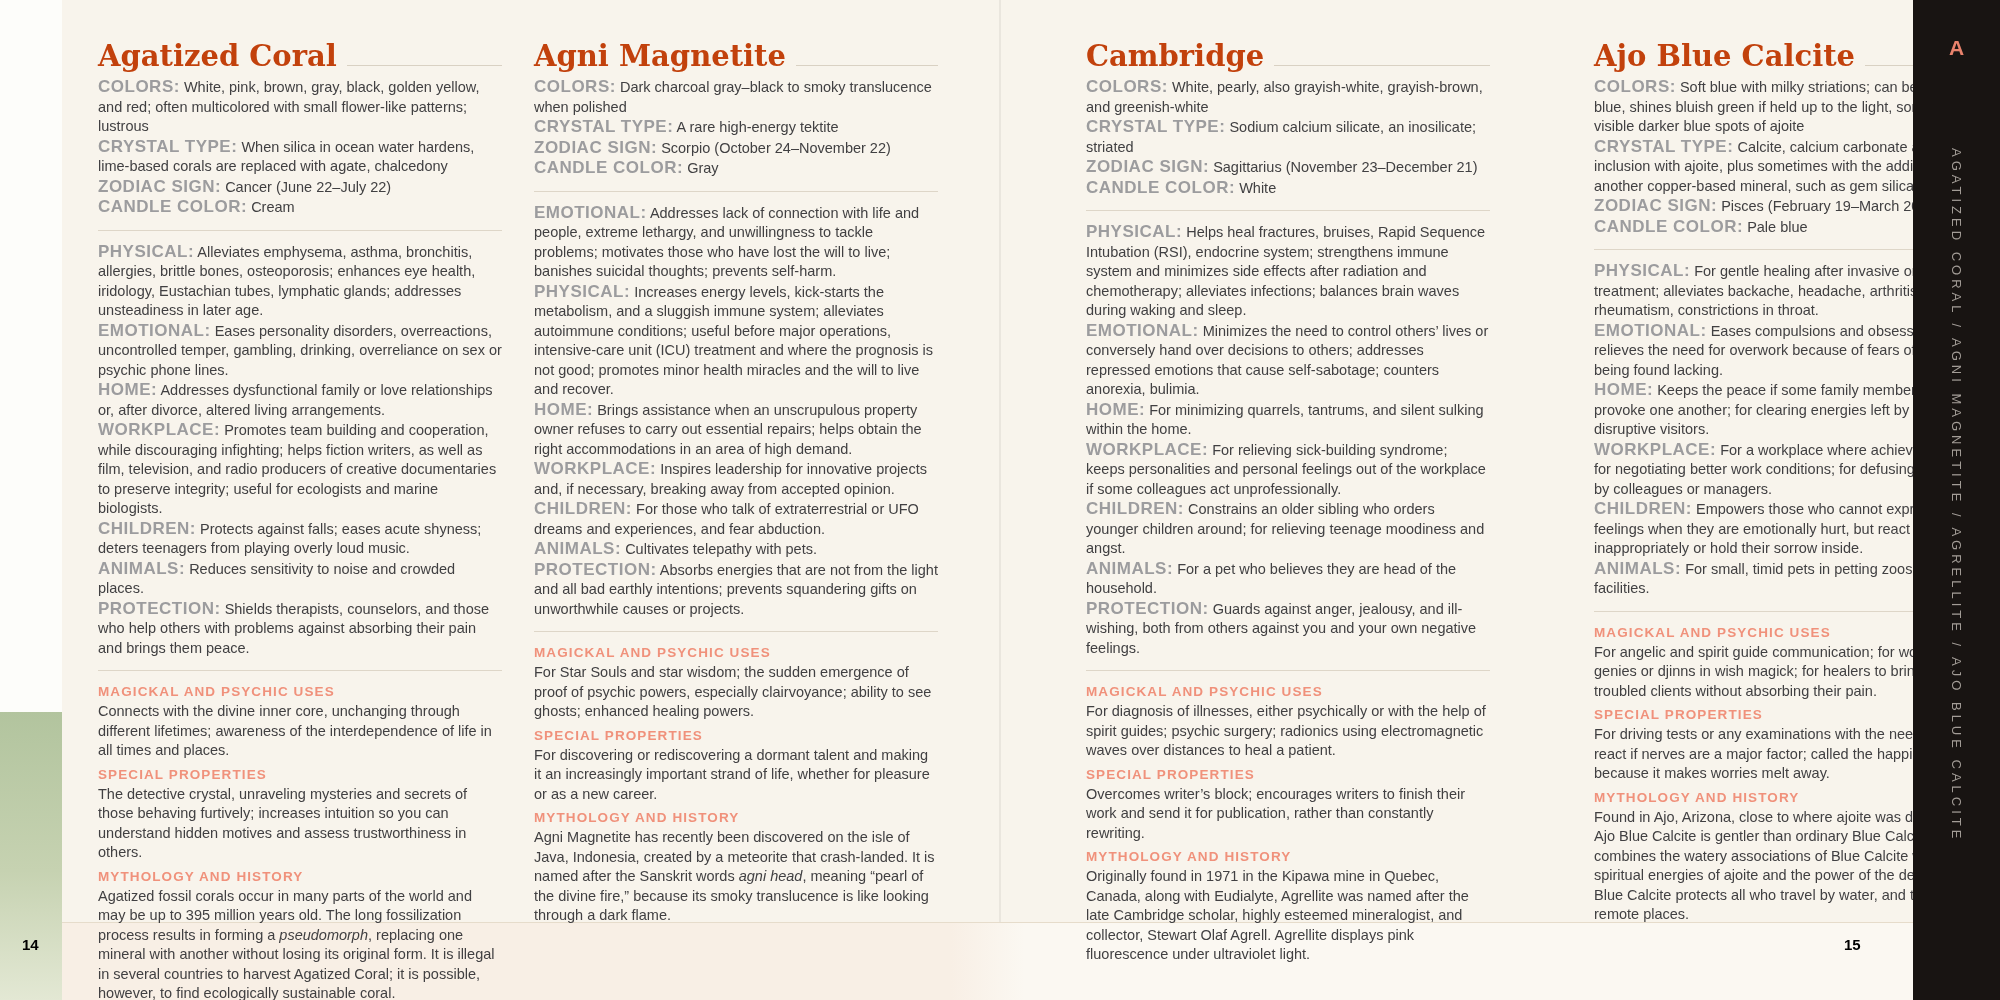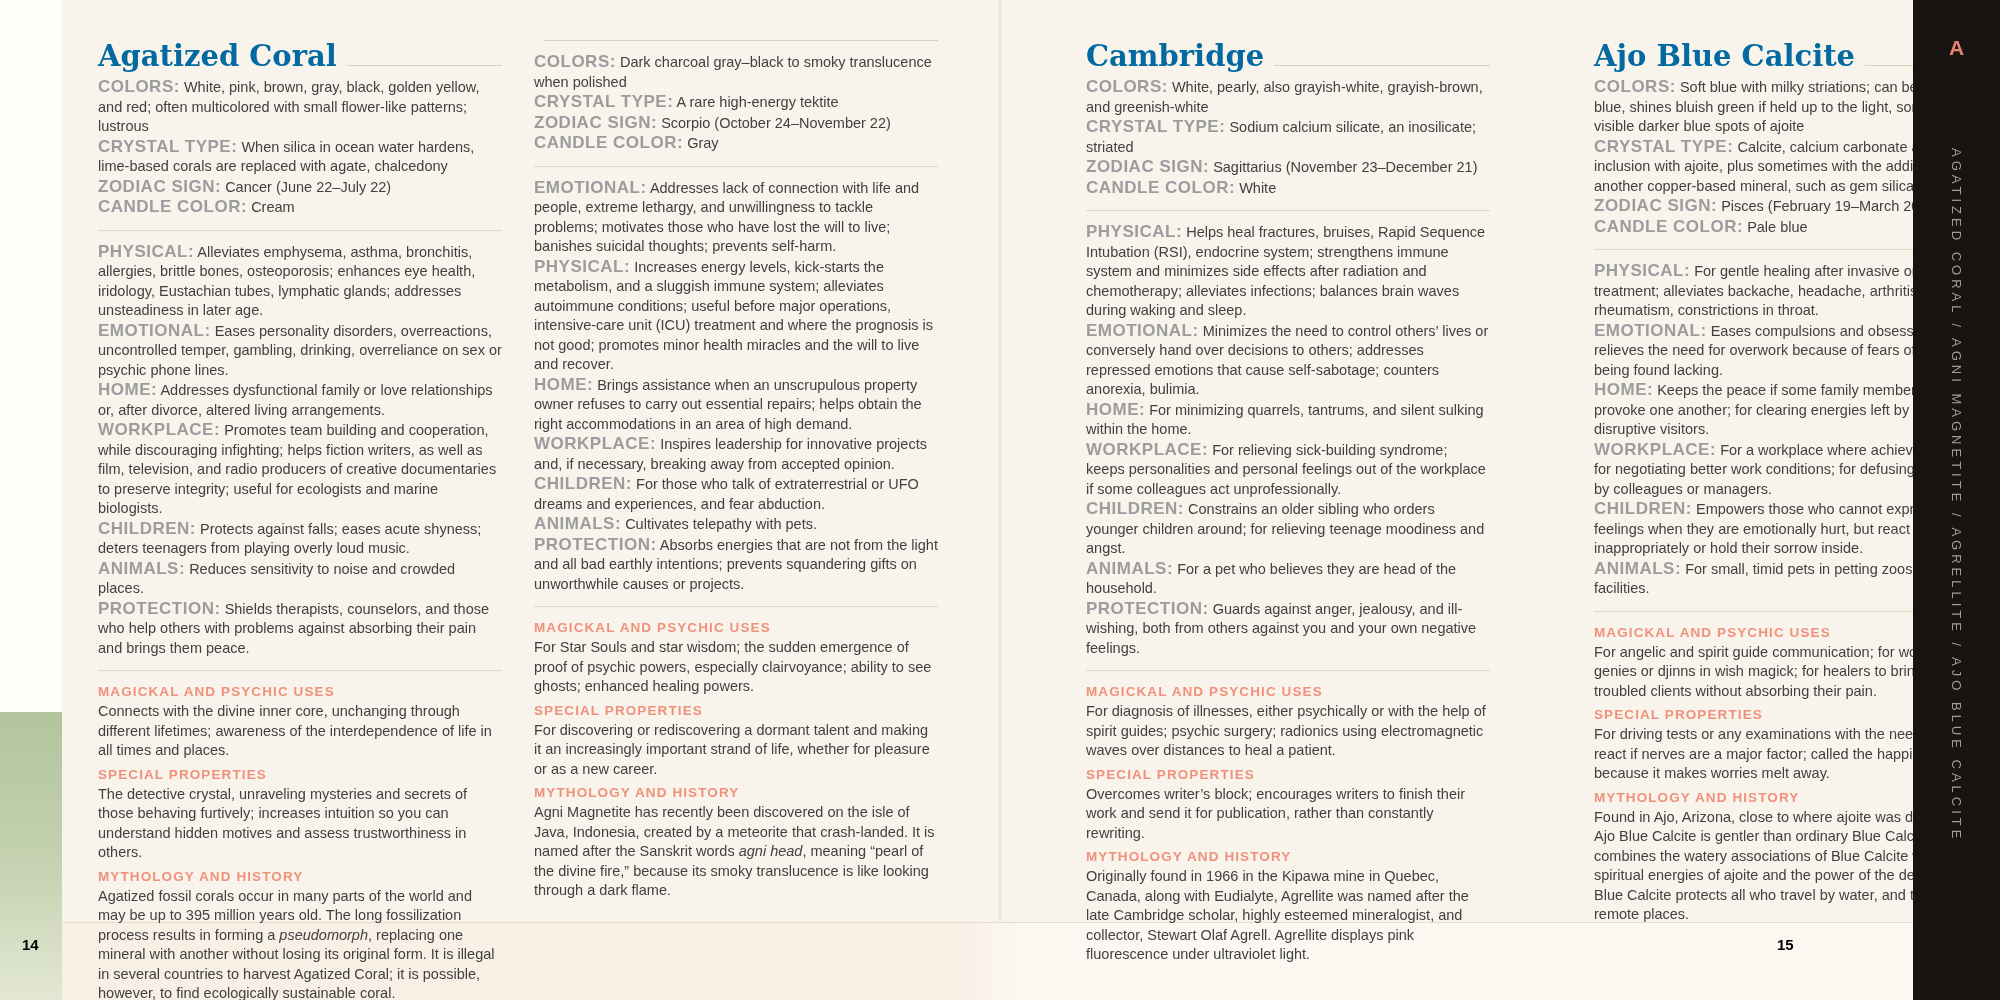--- a/index.html
+++ b/index.html
@@ -16,28 +16,28 @@
   
   .spine{position:absolute;left:999px;top:0;width:2px;height:922px;background:rgba(120,110,95,0.10);}
   
   .sidebar{position:absolute;right:0;top:0;width:87px;height:100%;background:#181412;}
   .sidebar .letter{position:absolute;top:36px;left:0;width:100%;text-align:center;
                    color:#e8826c;font-weight:bold;font-size:21px;}
   .sidebar .vtext{position:absolute;top:148px;left:50%;transform:translateX(-50%);
                   writing-mode:vertical-rl;color:#a39d97;font-size:13px;letter-spacing:4px;
                   white-space:nowrap;}
   .pagenum{position:absolute;top:936px;color:#000000;font-size:15px;font-weight:bold;}
-  .pagenum.left{left:22px;} .pagenum.right{left:1777px;text-align:right;}
+  .pagenum.left{left:22px;} .pagenum.right{left:1844px;text-align:right;}
 
   .column{position:absolute;top:40px;width:404px;font-size:14.5px;line-height:19.5px;}
   .col1{left:98px;} .col2{left:534px;} .col3{left:1086px;} .col4{left:1594px;}
 
   .title-row{display:flex;align-items:flex-end;margin:0 0 5px 0;}
   .title-row h2{margin:0;font-family:"DejaVu Serif","Liberation Serif",serif;font-weight:bold;
-                font-size:29px;line-height:32px;color:#0369a1;text-align:center;}
+                font-size:29px;line-height:32px;color:#c2410c;text-align:center;}
   .title-row .rule{flex:1;border-bottom:1px solid #d9d1c3;margin:0 0 6px 10px;}
 
   .label{font-size:17px;font-weight:bold;color:#9c9c9e;letter-spacing:.5px;}
   p.item{margin:0;}
   hr.div{border:none;border-top:1px solid #ded6c8;margin:12px 0 11px 0;}
   h3.sec{margin:4px 0 0 0;font-size:13.5px;line-height:20px;color:#f0917b;
          letter-spacing:1.1px;font-weight:bold;}
   em{font-style:italic;}
 </style>
 </head>
@@ -75,20 +75,21 @@
     <h3 class="sec">MAGICKAL AND PSYCHIC USES</h3>
     <p class="item"><span>Connects with the divine inner core, unchanging through different lifetimes; awareness of the interdependence of life in all times and places.</span></p>
     <h3 class="sec">SPECIAL PROPERTIES</h3>
     <p class="item"><span>The detective crystal, unraveling mysteries and secrets of those behaving furtively; increases intuition so you can understand hidden motives and assess trustworthiness in others.</span></p>
     <h3 class="sec">MYTHOLOGY AND HISTORY</h3>
     <p class="item"><span>Agatized fossil corals occur in many parts of the world and may be up to 395 million years old. The long fossilization process results in forming a </span><em>pseudomorph</em><span>, replacing one mineral with another without losing its original form. It is illegal in several countries to harvest Agatized Coral; it is possible, however, to find ecologically sustainable coral.</span></p>
   </section>
 
   <section class="column col2">
     <div class="title-row">
+      <h2>Agni Magnetite</h2>
       <span class="rule"></span>
     </div>
     <div class="attrs">
         <p class="item"><span class="label">COLORS:</span> Dark charcoal gray–black to smoky translucence when polished</p>
         <p class="item"><span class="label">CRYSTAL TYPE:</span> A rare high-energy tektite</p>
         <p class="item"><span class="label">ZODIAC SIGN:</span> Scorpio (October 24–November 22)</p>
         <p class="item"><span class="label">CANDLE COLOR:</span> Gray</p>
       </div>
     <hr class="div">
     <div class="areas">
@@ -129,21 +130,21 @@
         <p class="item"><span class="label">CHILDREN:</span> Constrains an older sibling who orders younger children around; for relieving teenage moodiness and angst.</p>
         <p class="item"><span class="label">ANIMALS:</span> For a pet who believes they are head of the household.</p>
         <p class="item"><span class="label">PROTECTION:</span> Guards against anger, jealousy, and ill-wishing, both from others against you and your own negative feelings.</p>
       </div>
     <hr class="div">
     <h3 class="sec">MAGICKAL AND PSYCHIC USES</h3>
     <p class="item"><span>For diagnosis of illnesses, either psychically or with the help of spirit guides; psychic surgery; radionics using electromagnetic waves over distances to heal a patient.</span></p>
     <h3 class="sec">SPECIAL PROPERTIES</h3>
     <p class="item"><span>Overcomes writer’s block; encourages writers to finish their work and send it for publication, rather than constantly rewriting.</span></p>
     <h3 class="sec">MYTHOLOGY AND HISTORY</h3>
-    <p class="item"><span>Originally found in 1966 in the Kipawa mine in Quebec, Canada, along with Eudialyte, Agrellite was named after the late Cambridge scholar, highly esteemed mineralogist, and collector, Stewart Olaf Agrell. Agrellite displays pink fluorescence under ultraviolet light.</span></p>
+    <p class="item"><span>Originally found in 1971 in the Kipawa mine in Quebec, Canada, along with Eudialyte, Agrellite was named after the late Cambridge scholar, highly esteemed mineralogist, and collector, Stewart Olaf Agrell. Agrellite displays pink fluorescence under ultraviolet light.</span></p>
   </section>
 
   <section class="column col4">
     <div class="title-row">
       <h2>Ajo Blue Calcite</h2>
       <span class="rule"></span>
     </div>
     <div class="attrs">
         <p class="item"><span class="label">COLORS:</span> Soft blue with milky striations; can be medium blue, shines bluish green if held up to the light, sometimes with visible darker blue spots of ajoite</p>
         <p class="item"><span class="label">CRYSTAL TYPE:</span> Calcite, calcium carbonate as an inclusion with ajoite, plus sometimes with the addition of another copper-based mineral, such as gem silica</p>

